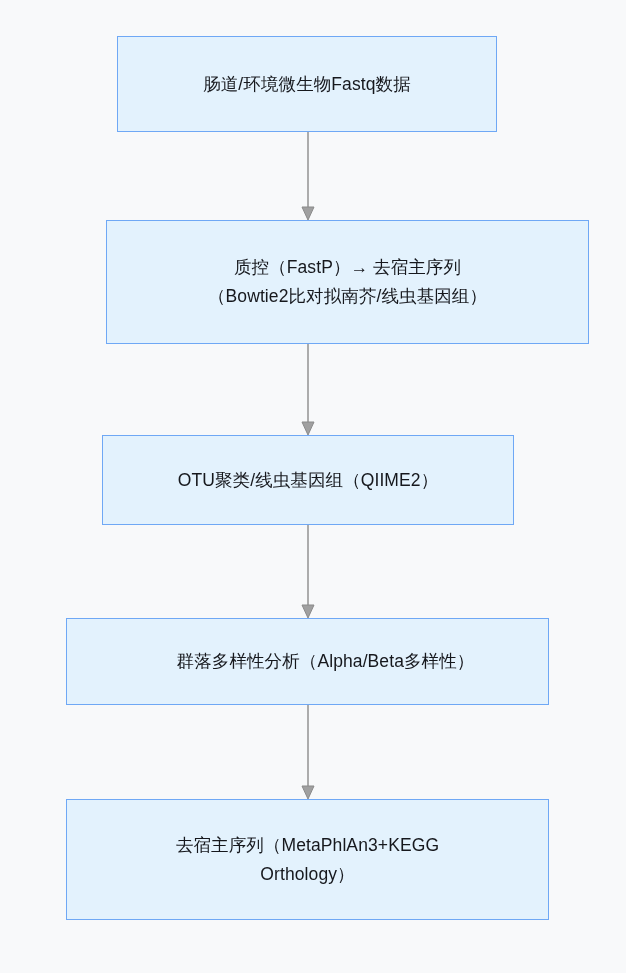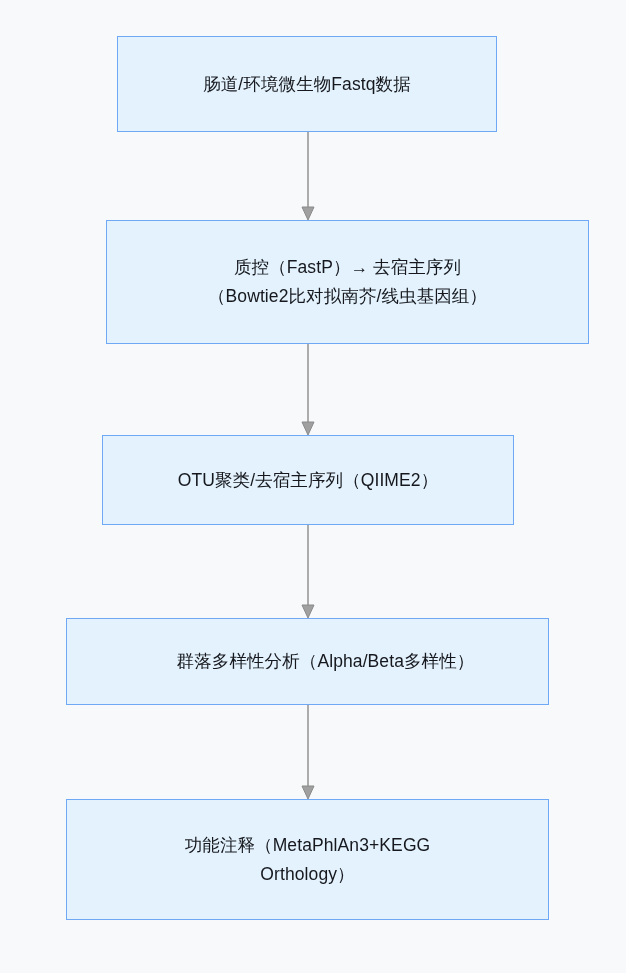--- a/index.html
+++ b/index.html
@@ -85,21 +85,21 @@
   </div>
 
   <div class="edge" id="edge-2">
     <svg width="14" height="91" viewBox="0 0 14 91" preserveAspectRatio="none">
       <line x1="7" y1="0" x2="7" y2="79" stroke="#999999" stroke-width="1.6"></line>
       <polygon points="1,78 13,78 7,91" fill="#a0a0a0" stroke="#8a8a8a" stroke-width="1"></polygon>
     </svg>
   </div>
 
   <div class="node" id="node-3">
-    <span class="node-label">OTU聚类/去宿主序列（QIIME2）</span>
+    <span class="node-label">OTU聚类/线虫基因组（QIIME2）</span>
   </div>
 
   <div class="edge" id="edge-3">
     <svg width="14" height="93" viewBox="0 0 14 93" preserveAspectRatio="none">
       <line x1="7" y1="0" x2="7" y2="81" stroke="#999999" stroke-width="1.6"></line>
       <polygon points="1,80 13,80 7,93" fill="#a0a0a0" stroke="#8a8a8a" stroke-width="1"></polygon>
     </svg>
   </div>
 
   <div class="node" id="node-4">
@@ -107,17 +107,17 @@
   </div>
 
   <div class="edge" id="edge-4">
     <svg width="14" height="94" viewBox="0 0 14 94" preserveAspectRatio="none">
       <line x1="7" y1="0" x2="7" y2="82" stroke="#999999" stroke-width="1.6"></line>
       <polygon points="1,81 13,81 7,94" fill="#a0a0a0" stroke="#8a8a8a" stroke-width="1"></polygon>
     </svg>
   </div>
 
   <div class="node" id="node-5">
-    <span class="node-label">功能注释（MetaPhlAn3+KEGG
+    <span class="node-label">去宿主序列（MetaPhlAn3+KEGG
 Orthology）</span>
   </div>
 
 </div>
 
 </body></html>

